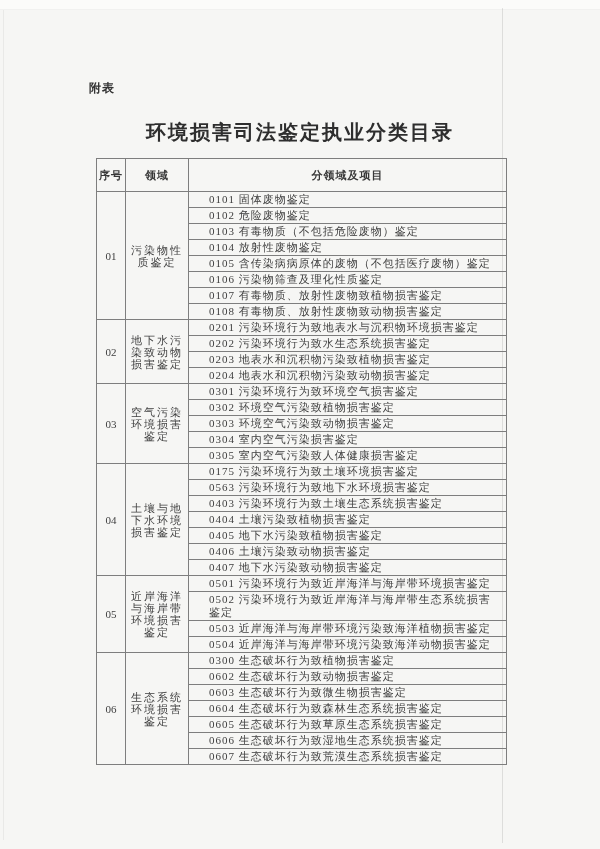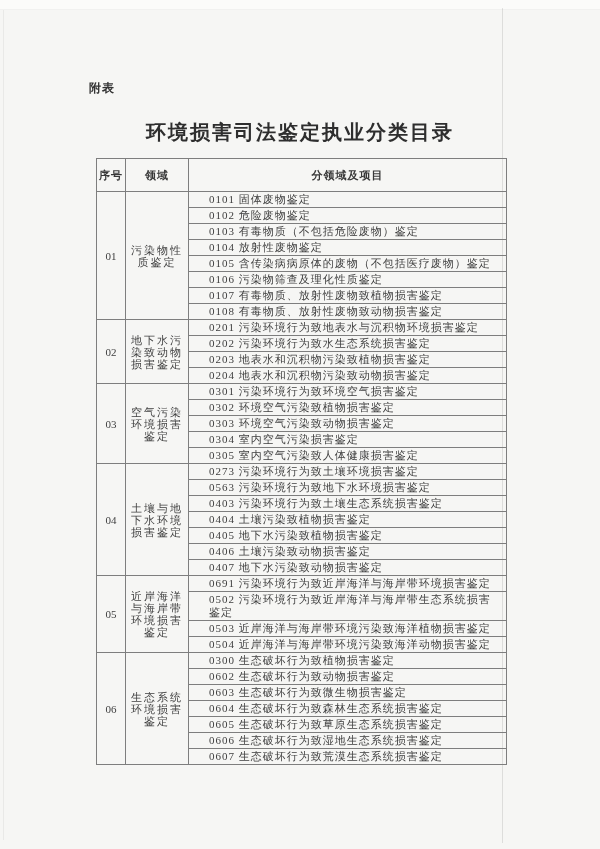--- a/index.html
+++ b/index.html
@@ -170,21 +170,21 @@
     <tr>
         <td class="item">0304 室内空气污染损害鉴定</td>
       </tr>
     <tr>
         <td class="item">0305 室内空气污染致人体健康损害鉴定</td>
       </tr>
 
     <tr>
       <td class="no" rowspan="7">04</td>
       <td class="field" rowspan="7">土壤与地下水环境损害鉴定</td>
-      <td class="item">0273 污染环境行为致土壤环境损害鉴定</td>
+      <td class="item">0175 污染环境行为致土壤环境损害鉴定</td>
     </tr>
     <tr>
         <td class="item">0563 污染环境行为致地下水环境损害鉴定</td>
       </tr>
     <tr>
         <td class="item">0403 污染环境行为致土壤生态系统损害鉴定</td>
       </tr>
     <tr>
         <td class="item">0404 土壤污染致植物损害鉴定</td>
       </tr>
@@ -194,21 +194,21 @@
     <tr>
         <td class="item">0406 土壤污染致动物损害鉴定</td>
       </tr>
     <tr>
         <td class="item">0407 地下水污染致动物损害鉴定</td>
       </tr>
 
     <tr>
       <td class="no" rowspan="4">05</td>
       <td class="field" rowspan="4">近岸海洋与海岸带环境损害鉴定</td>
-      <td class="item">0691 污染环境行为致近岸海洋与海岸带环境损害鉴定</td>
+      <td class="item">0501 污染环境行为致近岸海洋与海岸带环境损害鉴定</td>
     </tr>
     <tr>
         <td class="item">0502 污染环境行为致近岸海洋与海岸带生态系统损害鉴定</td>
       </tr>
     <tr>
         <td class="item">0503 近岸海洋与海岸带环境污染致海洋植物损害鉴定</td>
       </tr>
     <tr>
         <td class="item">0504 近岸海洋与海岸带环境污染致海洋动物损害鉴定</td>
       </tr>

